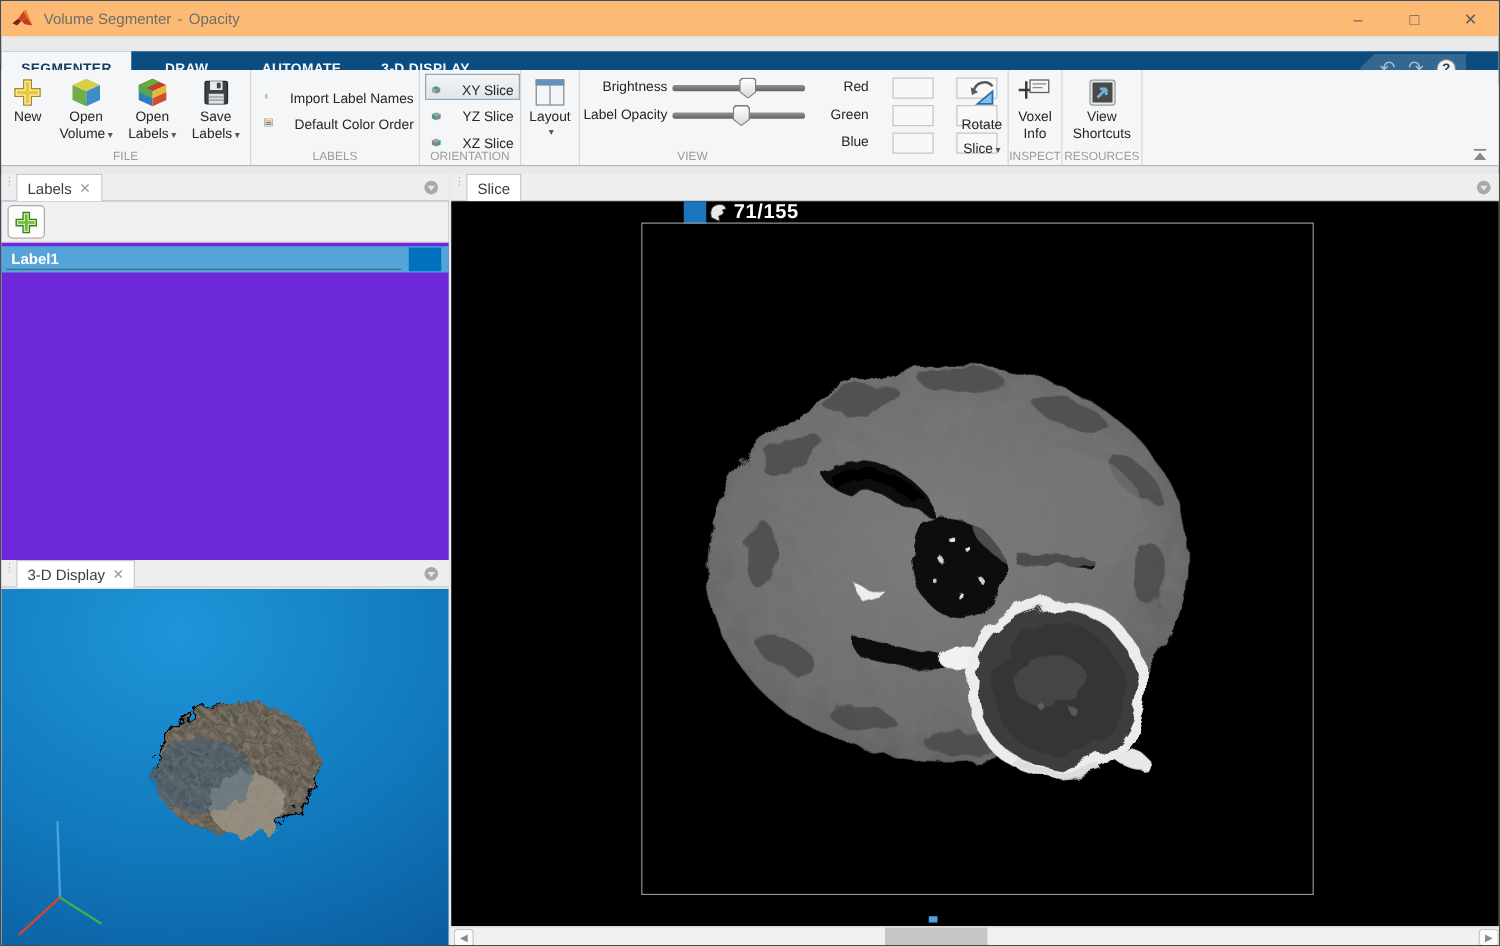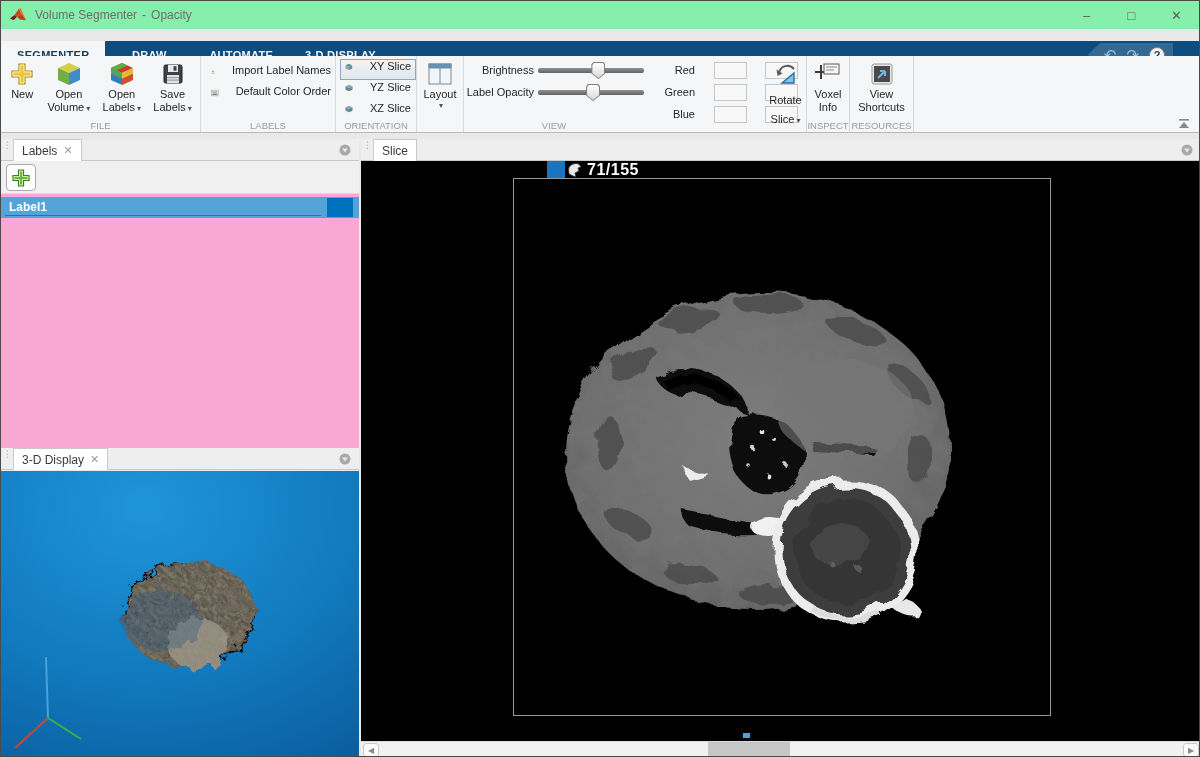--- a/index.html
+++ b/index.html
@@ -1,20 +1,20 @@
 <!DOCTYPE html>
 <html><head>
 <meta charset="utf-8">
 <style>
   * { margin:0; padding:0; box-sizing:border-box; }
   html,body { width:1200px; height:757px; font-family:"Liberation Sans", sans-serif; }
   .app { position:relative; width:1200px; height:757px; background:#e9e9e9; border:1px solid #4a4a4a; overflow:hidden; }
 
   
-  .titlebar { position:absolute; left:0; top:0; width:100%; height:28px; background:#86efac; display:flex; align-items:center; }
+  .titlebar { position:absolute; left:0; top:0; width:100%; height:28px; background:#fdba74; display:flex; align-items:center; }
   .titlebar .logo { width:18px; height:16px; margin-left:8px; }
   .title-text { margin-left:8px; font-size:12px; color:#6e6e6e; display:flex; gap:5px; }
   .win-controls { position:absolute; right:0; top:0; height:28px; display:flex; }
   .win-btn { width:45px; height:28px; display:flex; align-items:center; justify-content:center; color:#5f5f5f; font-size:13px; }
 
   
   .tabrow { position:absolute; left:0; top:28px; width:100%; height:27px; background:#0d4c7e; display:flex; align-items:flex-end;margin-top:12px; }
   .rtab { height:27px; min-width:88px; padding:0 16px; display:flex; align-items:center; justify-content:center; font-size:11px; font-weight:bold; color:#f2f6fa; letter-spacing:.3px; }
   .rtab.active { background:#f5f6f7; color:#123c61; }
   .quick { position:absolute; right:26px; top:2px; height:23px; padding:0 8px 0 16px; display:flex; align-items:center; gap:10px;
@@ -23,21 +23,21 @@
   .help-btn { width:16px; height:16px; border-radius:50%; background:#f3f3f3; border:1px solid #7d7d7d; color:#143c5e; font-size:11px; font-weight:bold; display:flex; align-items:center; justify-content:center; }
 
   
   .ribbon { position:absolute; left:0; top:55px; width:100%; height:77px; background:#f5f6f7; border-bottom:1px solid #b9b9b9; display:flex; }
   .rsec { position:relative; height:100%; border-right:1px solid #d8d8d8; flex:0 0 auto; }
   .rsec-caption { position:absolute; bottom:1px; left:0; width:100%; text-align:center; font-size:9.5px; color:#9b9b9b; white-space:nowrap; overflow:hidden; }
   .btn-large { display:flex; flex-direction:column; align-items:center; padding-top:4px; }
   .btn-large .ic { height:28px; display:flex; align-items:center; }
   .btn-large .l1,.btn-large .l2 { font-size:11px; color:#252525; line-height:13px; text-align:center; white-space:nowrap; }
   .dd { font-size:8px; color:#555; margin-left:2px; }
-  .row-btn { display:flex; align-items:flex-start; gap:17px; font-size:11px; color:#252525; height:21px; padding:0 4px; white-space:nowrap; }
+  .row-btn { display:flex; align-items:flex-end; gap:17px; font-size:11px; color:#252525; height:21px; padding:0 4px; white-space:nowrap; }
   .toggle { border:1px solid transparent; border-radius:0; }
   .toggle.on { border-color:#8ea8bf; background:linear-gradient(#f4f4f4,#dfe6ec); }
 
   .sliders-col { position:absolute; left:0; top:3px; }
   .slider-row { display:flex; align-items:center; height:22px; }
   .slider-row .slbl { width:74px; text-align:right; font-size:11px; color:#252525; padding-right:4px; white-space:nowrap; }
   .track-wrap { position:relative; width:106px; height:20px; }
   .track { position:absolute; left:0; top:8px; width:106px; height:5px; border-radius:2px; background:linear-gradient(#939393,#626262); }
   .thumb { position:absolute; top:2px; width:14px; height:17px; margin-left:-7px; clip-path:polygon(50% 100%,0 68%,0 14%,14% 0,86% 0,100% 14%,100% 68%); background:#7f7f7f; }
   .thumb::after { content:""; position:absolute; left:1px; top:1px; right:1px; bottom:1px; clip-path:polygon(50% 100%,0 68%,0 14%,14% 0,86% 0,100% 14%,100% 68%); background:linear-gradient(#ffffff,#d9d9d9); }
@@ -49,21 +49,21 @@
 
   .collapse-ribbon { position:absolute; right:8px; bottom:3px; width:14px; height:10px; }
 
   
   .panel-header { position:absolute; height:22px; background:#eeeeee; border-bottom:1px solid #c9c9c9; }
   .grip { position:absolute; left:2px; top:4px; width:4px; height:14px; color:#b0b0b0; font-size:9px; line-height:4px; }
   .ptab { position:absolute; top:0; height:22px; background:#ffffff; border:1px solid #c9c9c9; border-bottom:none; display:flex; align-items:center; gap:6px; padding:0 8px; font-size:12px; color:#3c3c3c; }
   .ptab .x { color:#9a9a9a; font-size:11px; }
   .panel-gear { position:absolute; right:8px; top:5px; width:12px; height:12px; }
 
-  .labels-body { position:absolute; left:0; top:160px; width:358px; height:287px; background:#f9a8d4; }
+  .labels-body { position:absolute; left:0; top:160px; width:358px; height:287px; background:#6d28d9; }
   .labels-topstrip { position:absolute; left:0; top:0; width:100%; height:33px; background:#f0f0f0; border-bottom:1px solid #dcdcdc; }
   .add-label { position:absolute; left:5px; top:3px; width:30px; height:27px; background:#fdfdfd; border:1px solid #ababab; border-radius:4px; display:flex; align-items:center; justify-content:center; }
   .label-row { position:absolute; left:0; top:36px; width:100%; height:21px; display:flex; align-items:center; }
   .label-row .name-box { flex:1; height:17px; margin-left:4px; border-bottom:1px solid rgba(60,60,60,.55); font-size:12px; font-weight:bold; color:#ffffff; padding-left:4px; line-height:16px; }
   .label-row .swatch { width:26px; height:19px; margin:0 6px 0 6px; }
 
   .d3-body { position:absolute; left:0; top:470px; width:358px; height:287px; }
 
   .slice-body { position:absolute; left:360px; top:160px; width:840px; height:580px; background:#000000; }
   .slice-indicator { position:absolute; left:150px; top:0; height:18px; display:flex; align-items:center;padding-left:36px; }

